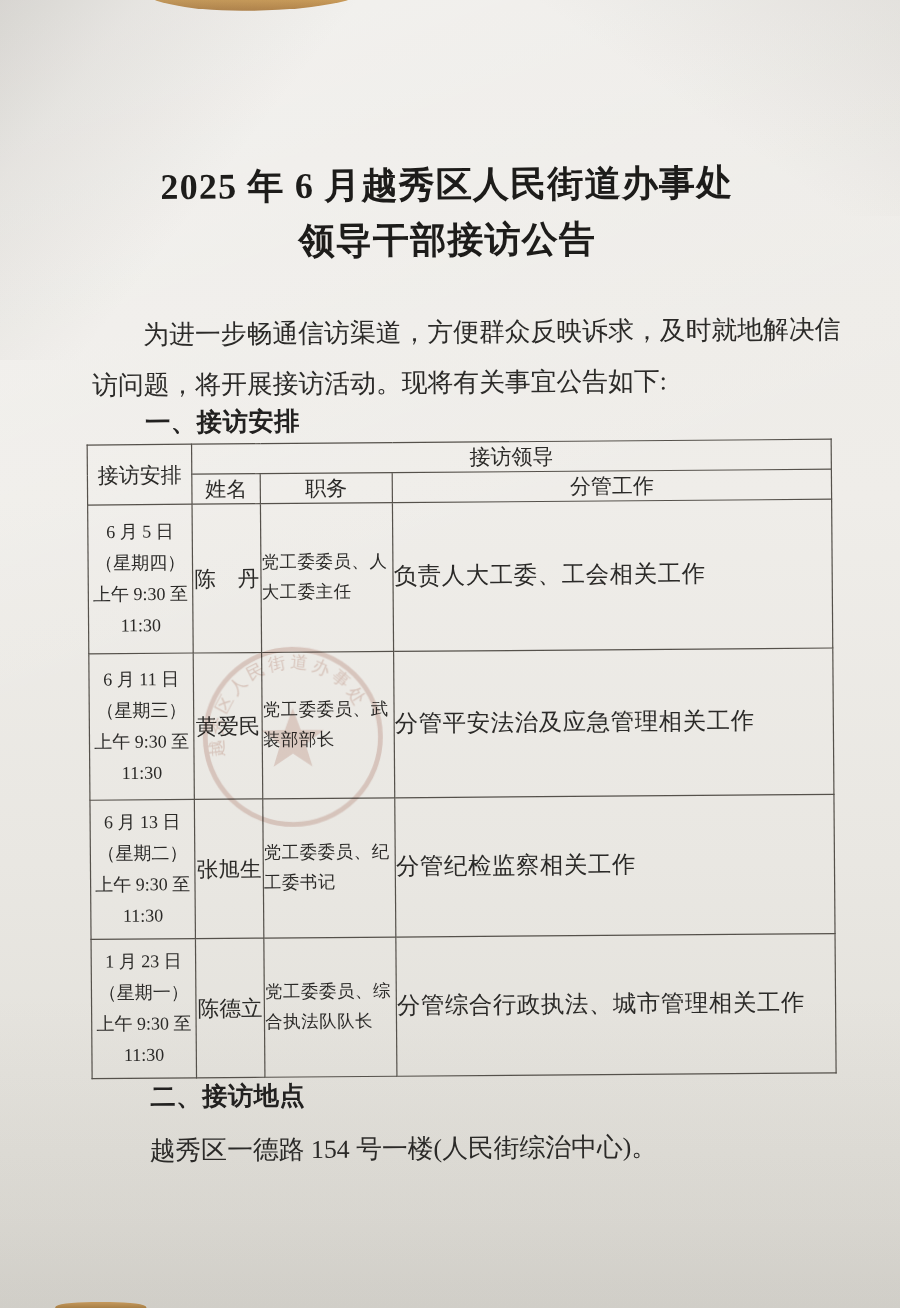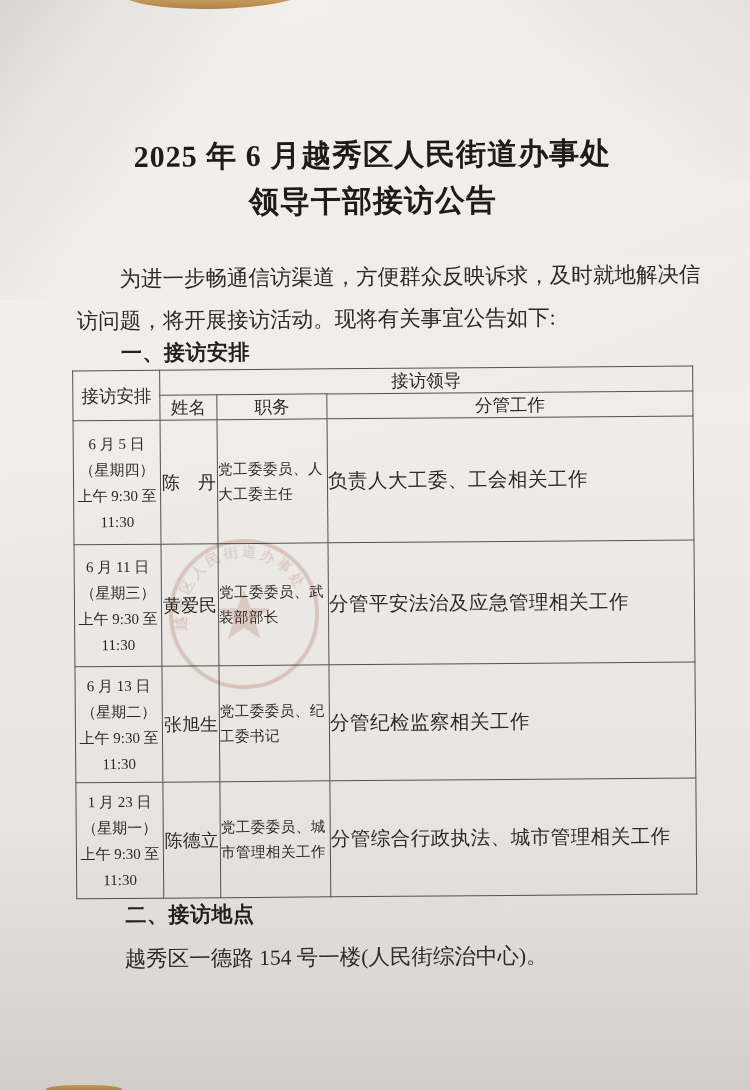--- a/index.html
+++ b/index.html
@@ -170,21 +170,21 @@
           <td class="c-duty">分管纪检监察相关工作</td>
         </tr>
         <tr>
           <td class="c-time">
             <div>1 月 23 日</div>
             <div>（星期一）</div>
             <div>上午 9:30 至</div>
             <div>11:30</div>
           </td>
           <td class="c-name">陈德立</td>
-          <td class="c-pos">党工委委员、城市管理相关工作</td>
+          <td class="c-pos">党工委委员、综合执法队队长</td>
           <td class="c-duty">分管综合行政执法、城市管理相关工作</td>
         </tr>
       </tbody>
     </table>
 
     <p class="sec-heading sec2">二、接访地点</p>
 
     <p class="address">越秀区一德路 154 号一楼(人民街综治中心)。</p>
 
     <svg class="stamp" viewBox="0 0 160 160">

